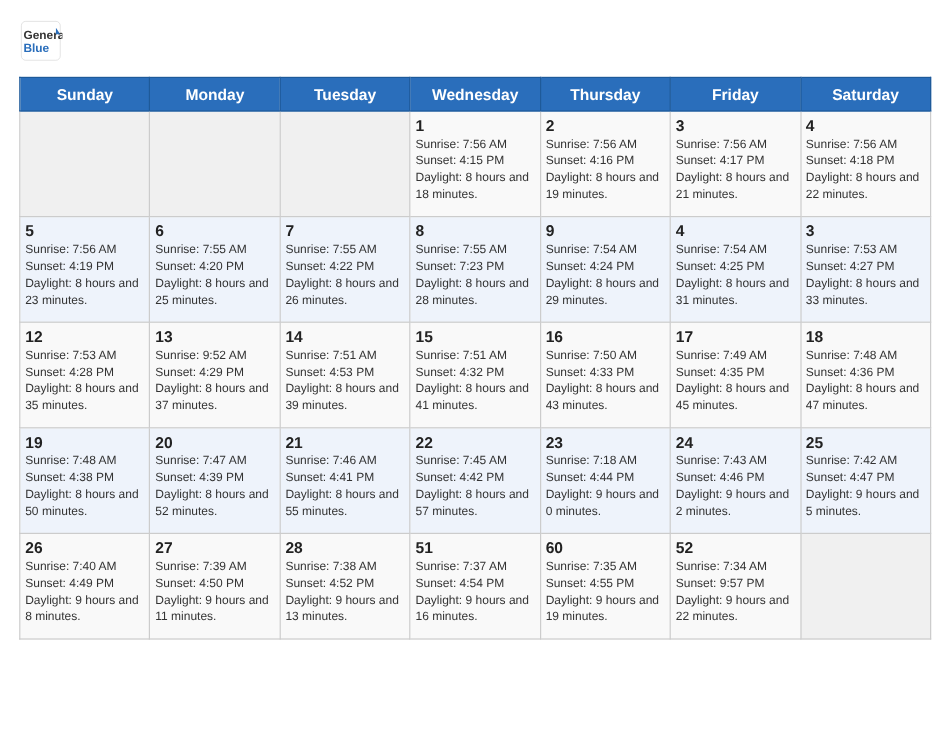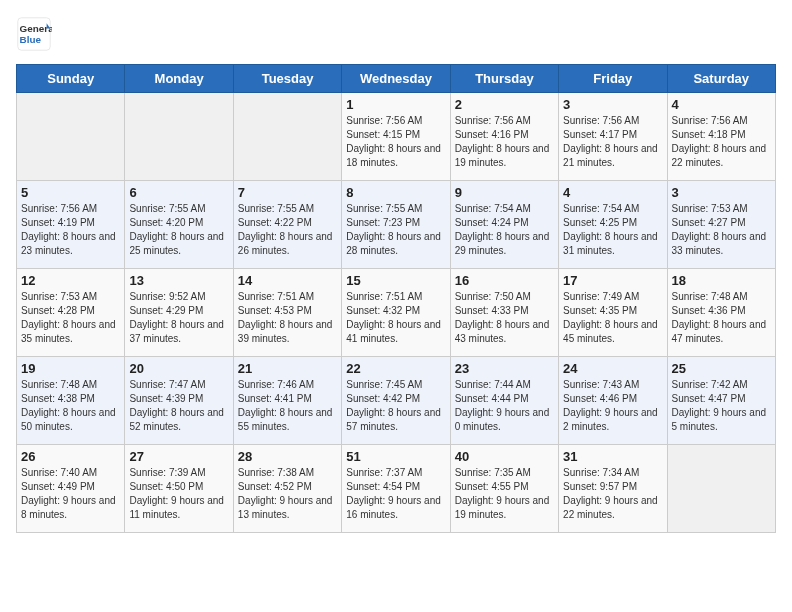--- a/index.html
+++ b/index.html
@@ -268,21 +268,21 @@
         </td>
         <td>
           <span class="day-num">22</span>
           <div class="day-info">Sunrise: 7:45 AM
 Sunset: 4:42 PM
 Daylight: 8 hours
 and 57 minutes.</div>
         </td>
         <td>
           <span class="day-num">23</span>
-          <div class="day-info">Sunrise: 7:44 AM
+          <div class="day-info">Sunrise: 7:18 AM
 Sunset: 4:44 PM
 Daylight: 9 hours
 and 0 minutes.</div>
         </td>
         <td>
           <span class="day-num">24</span>
           <div class="day-info">Sunrise: 7:43 AM
 Sunset: 4:46 PM
 Daylight: 9 hours
 and 2 minutes.</div>
@@ -318,28 +318,28 @@
 and 13 minutes.</div>
         </td>
         <td>
           <span class="day-num">51</span>
           <div class="day-info">Sunrise: 7:37 AM
 Sunset: 4:54 PM
 Daylight: 9 hours
 and 16 minutes.</div>
         </td>
         <td>
-          <span class="day-num">40</span>
+          <span class="day-num">60</span>
           <div class="day-info">Sunrise: 7:35 AM
 Sunset: 4:55 PM
 Daylight: 9 hours
 and 19 minutes.</div>
         </td>
         <td>
-          <span class="day-num">31</span>
+          <span class="day-num">52</span>
           <div class="day-info">Sunrise: 7:34 AM
 Sunset: 9:57 PM
 Daylight: 9 hours
 and 22 minutes.</div>
         </td>
         <td class="empty"></td>
       </tr>
     </tbody>
 </table>
 

